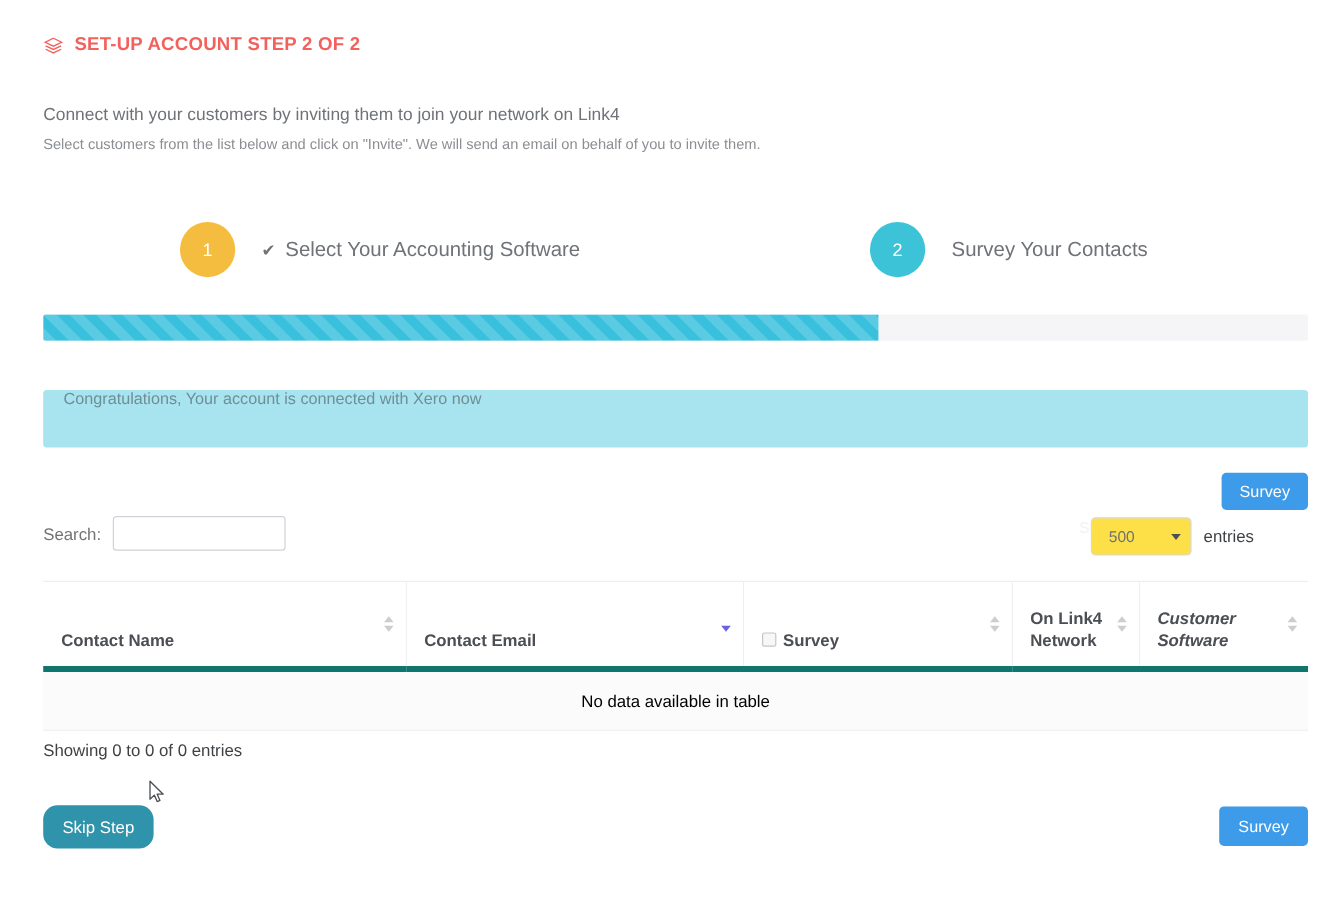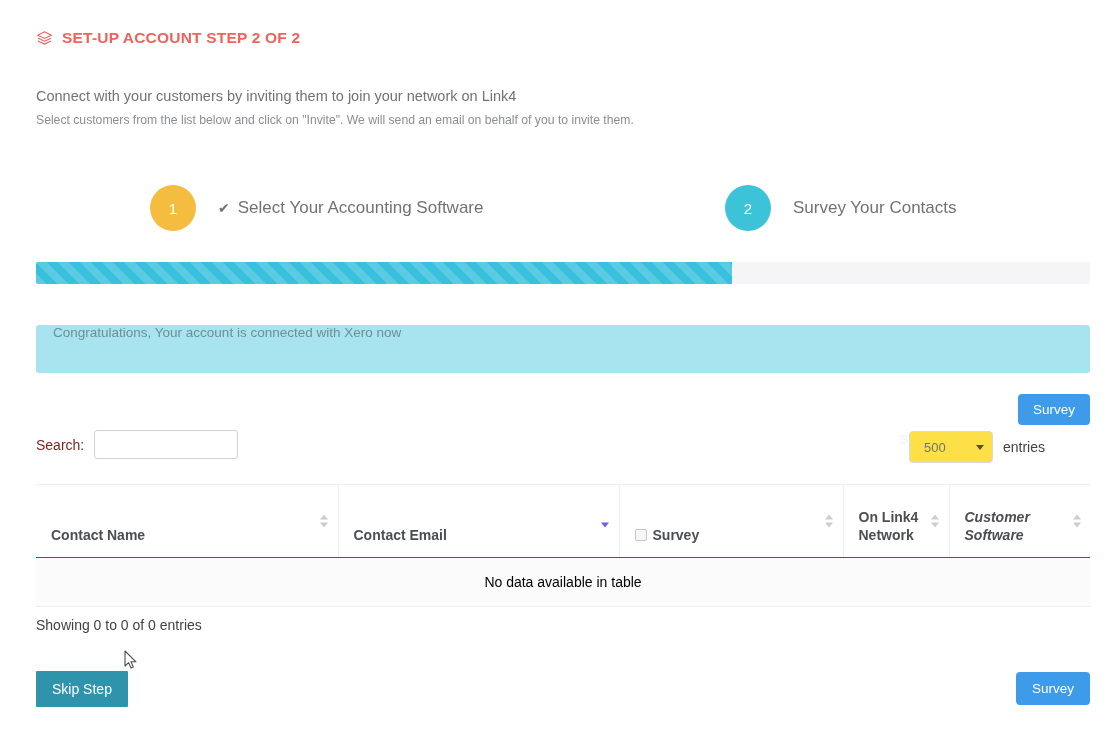--- a/index.html
+++ b/index.html
@@ -160,21 +160,21 @@
     font-size: 14px;
     color: #3f4245;
     white-space: nowrap;
   }
   .search-wrap {
     position: absolute;
     left: 36px; top: 430px;
     display: flex;
     align-items: center;
   }
-  .search-lbl { font-size: 14px; color: #7f1d1d; margin-right: 10px; }
+  .search-lbl { font-size: 14px; color: #737373; margin-right: 10px; }
   .search-input {
     width: 144px; height: 29px;
     border: 1px solid #cfd2d6;
     border-radius: 3px;
     background: #ffffff;
     outline: none;
     font-family: inherit;
     font-size: 13px;
     padding: 0 7px;
     color: #3f4245;
@@ -193,21 +193,21 @@
     position: relative;
     vertical-align: bottom;
     text-align: left;
     padding: 10px 26px 12px 15px;
     height: 72px;
     font-size: 14px;
     font-weight: bold;
     color: #4b4e53;
     background: #ffffff;
     border-right: 1px solid #eceef1;
-    border-bottom: 1px solid #0f766e;
+    border-bottom: 5px solid #0f766e;
   }
   table.dt thead th:last-child { border-right: none; font-style: italic; }
   .th-txt { display: block; line-height: 1.32; }
   .sort-ico {
     position: absolute;
     right: 9px;
     top: 50%;
     transform: translateY(-50%);
     width: 9px; height: 13px;
     display: flex;
@@ -249,21 +249,21 @@
     left: 36px; top: 617px;
     font-size: 14px;
     color: #3f4245;
   }
   .skip-btn {
     position: absolute;
     left: 36px; top: 671px;
     background: #2e93ab;
     color: #ffffff;
     border: none;
-    border-radius: 1px;
+    border-radius: 12px;
     font-size: 14px;
     font-family: inherit;
     padding: 10px 16px;
     cursor: pointer;
   }
   .survey-btn-bot {
     position: absolute;
     right: 28px; top: 672px;
     background: #3d9be9;
     color: #ffffff;

